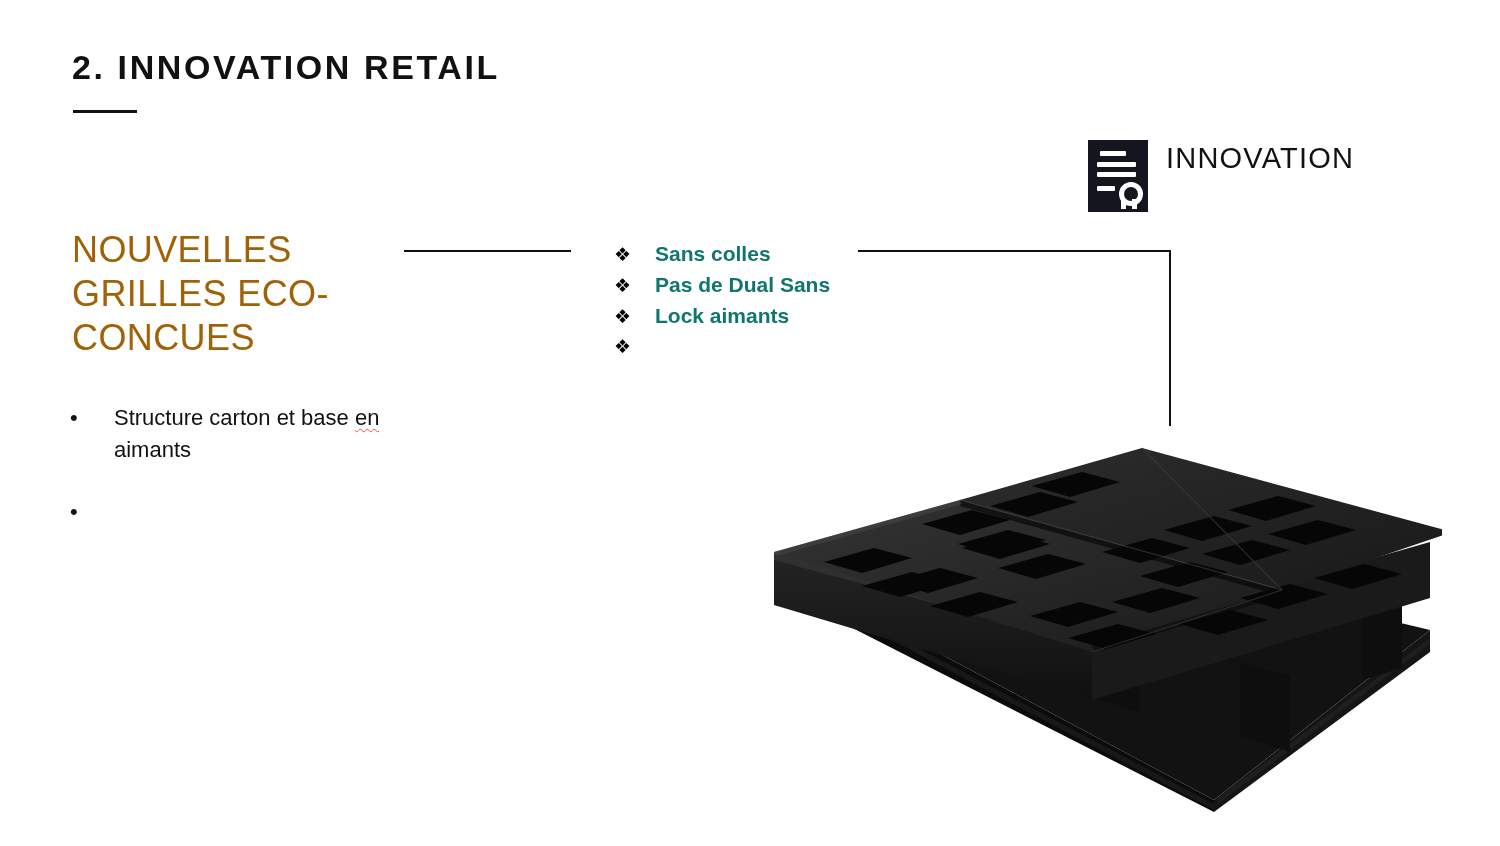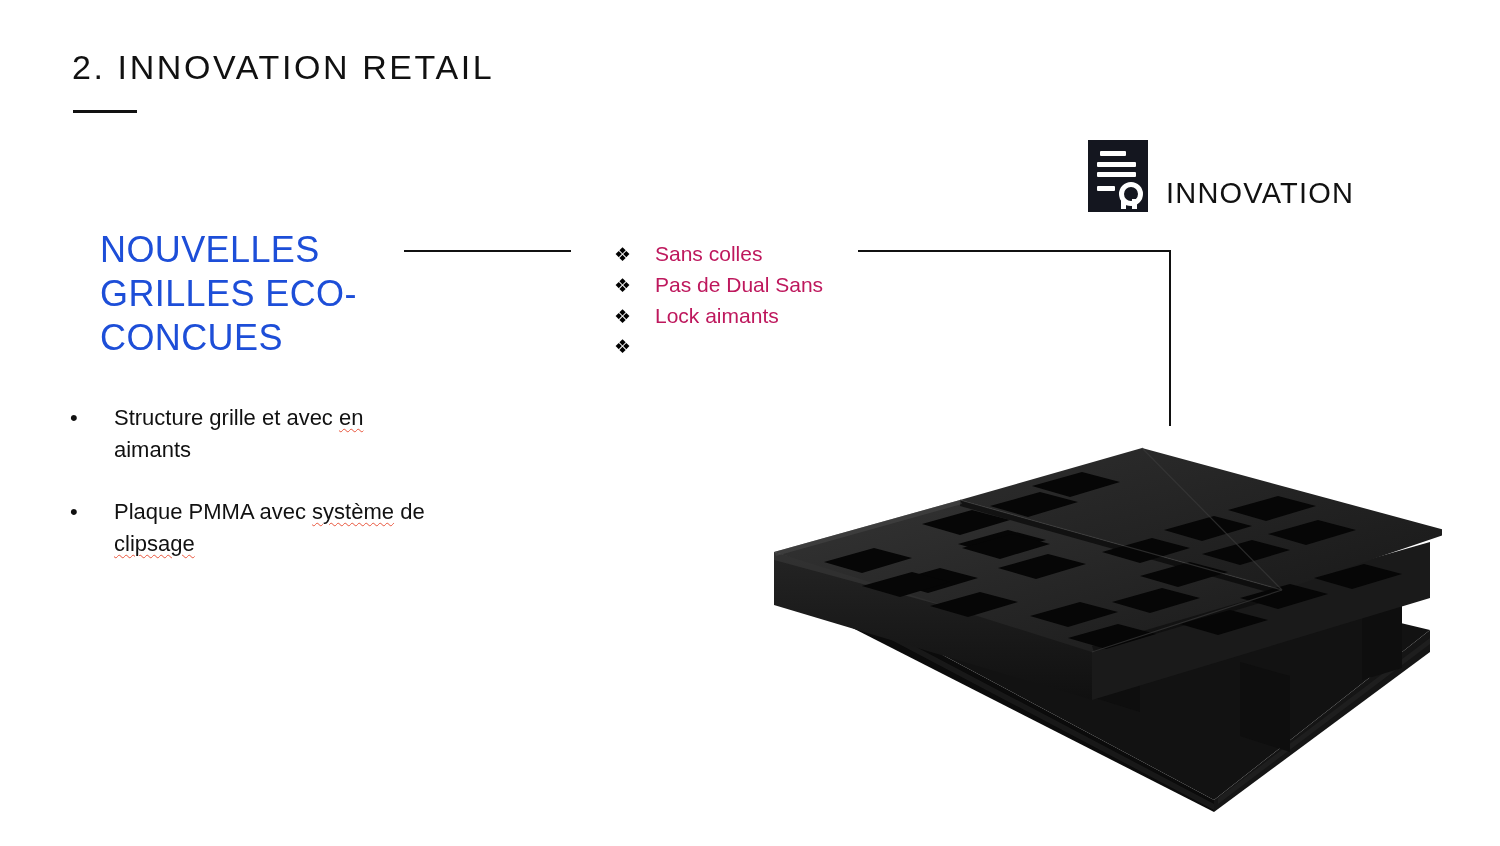--- a/index.html
+++ b/index.html
@@ -15,41 +15,41 @@
     font-family: "Liberation Sans", sans-serif;
     color: #111111;
   }
 
   
   #slide-title {
     position: absolute;
     left: 72px;
     top: 48px;
     font-size: 34px;
-    font-weight: 400;
+    font-weight: 700;
     letter-spacing: 2.6px;
     color: #111111;
     white-space: nowrap;
   }
   #title-rule {
     position: absolute;
     left: 73px;
     top: 110px;
     width: 64px;
     height: 3px;
     background: #111111;
   }
 
   
   #patent-badge {
     position: absolute;
     left: 1088px;
     top: 140px;
     display: flex;
-    align-items: flex-end;
+    align-items: flex-start;
     gap: 18px;
   }
   #badge-icon-box {
     width: 60px;
     height: 72px;
     background: #14161f;
     position: relative;
     flex: 0 0 auto;
   }
   .badge-bar {
@@ -86,28 +86,28 @@
     letter-spacing: 1.2px;
     line-height: 1.28;
     color: #111111;
     white-space: nowrap;
   }
   #badge-text .badge-line { display: block; }
 
   
   #eco-heading {
     position: absolute;
-    left: 100px;
+    left: 72px;
     top: 228px;
     width: 300px;
     font-size: 36px;
     font-weight: 300;
     line-height: 1.22;
     letter-spacing: 0.4px;
-    color: #1d4ed8;
+    color: #a16207;
   }
 
   
   #connector-left {
     position: absolute;
     left: 404px;
     top: 250px;
     width: 167px;
     height: 2px;
     background: #111111;
@@ -144,23 +144,23 @@
   }
   .feature-bullet {
     width: 41px;
     flex: 0 0 41px;
     font-size: 19px;
     line-height: 27px;
     color: #000000;
   }
   .feature-label {
     font-size: 21px;
-    font-weight: 400;
+    font-weight: 700;
     line-height: 27px;
-    color: #be185d;
+    color: #0f766e;
     white-space: nowrap;
   }
 
   
   #detail-list {
     position: absolute;
     left: 70px;
     top: 402px;
     width: 400px;
   }
@@ -239,25 +239,24 @@
     <span class="feature-label">Lock aimants</span>
   </div>
   <div class="feature-row">
     <span class="feature-bullet">❖</span>
   </div>
 </div>
 
 <div id="detail-list">
   <div class="detail-row">
     <span class="detail-bullet">•</span>
-    <span class="detail-text"><span>Structure grille et avec </span><span class="misspelled">en</span><span> aimants</span></span>
+    <span class="detail-text"><span>Structure carton et base </span><span class="misspelled">en</span><span> aimants</span></span>
   </div>
   <div class="detail-row">
     <span class="detail-bullet">•</span>
-    <span class="detail-text"><span>Plaque PMMA avec </span><span class="misspelled">système</span><span> de </span><span class="misspelled">clipsage</span></span>
   </div>
 </div>
 
 <div id="product-photo">
   <svg viewBox="0 0 680 412" xmlns="http://www.w3.org/2000/svg">
     <defs>
       <linearGradient id="gTop" x1="0" y1="0" x2="1" y2="1">
         <stop offset="0%" stop-color="#343434"></stop>
         <stop offset="55%" stop-color="#262626"></stop>
         <stop offset="100%" stop-color="#1b1b1b"></stop>

